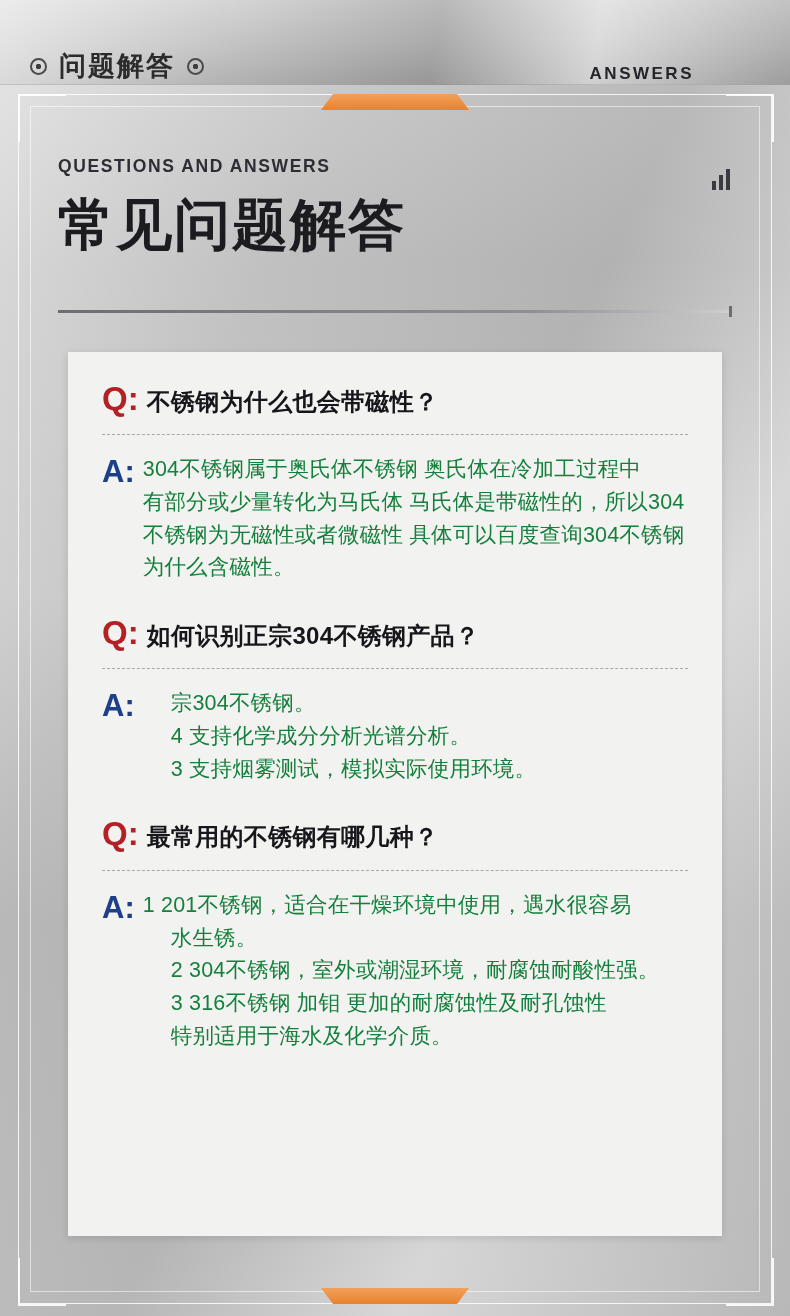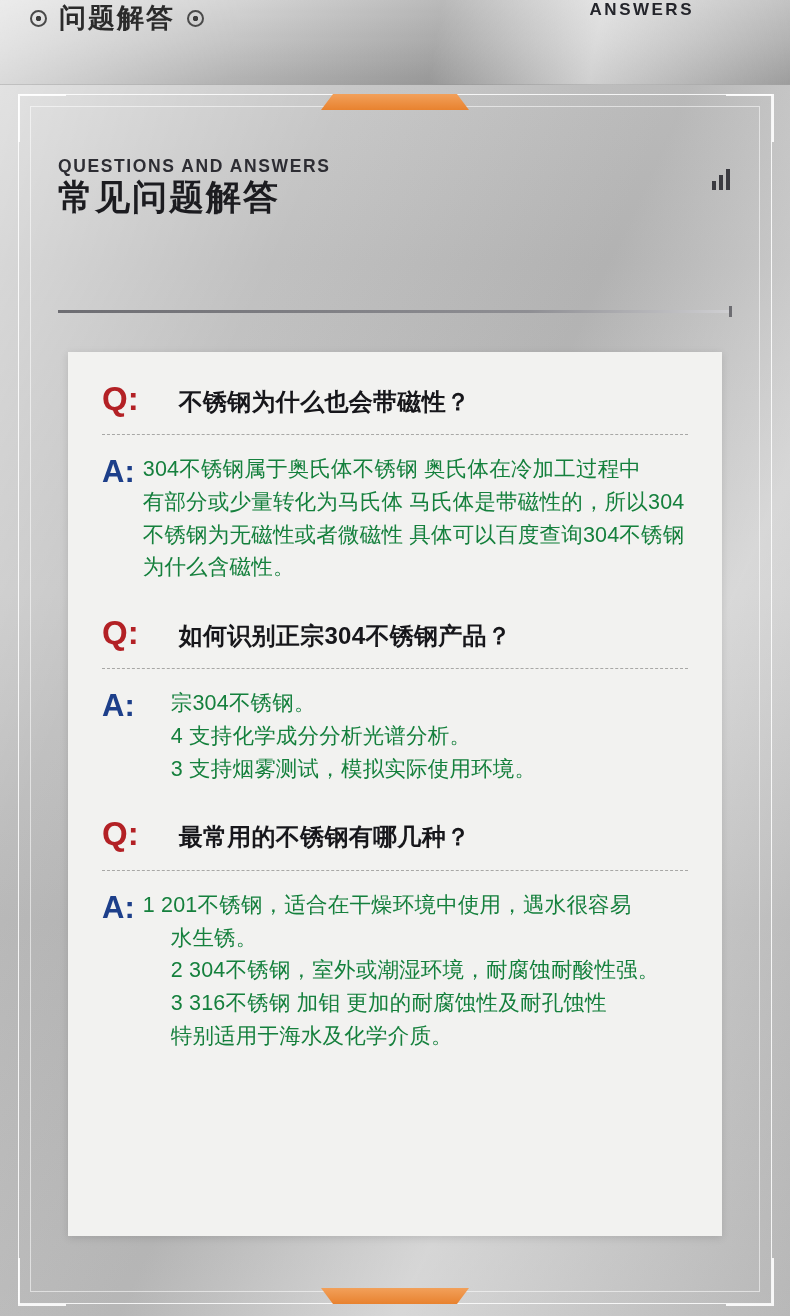--- a/index.html
+++ b/index.html
@@ -33,21 +33,21 @@
       linear-gradient(100deg, rgba(255,255,255,0.6) 0%, rgba(255,255,255,0.1) 30%, rgba(0,0,0,0.10) 55%, rgba(255,255,255,0.45) 75%, rgba(0,0,0,0.07) 100%),
       linear-gradient(180deg, #cfcfcf 0%, #bcbcbc 55%, #a9a9a9 100%);
     border-bottom: 1px solid rgba(0,0,0,0.18);
   }
   .topbar-inner {
     position: absolute;
     left: 30px; top: 0;
     right: 28px;
     height: 84px;
     display: flex;
-    align-items: flex-start;
+    align-items: flex-end;
   }
   .tb-title-wrap {
     display: flex;
     align-items: center;
     gap: 12px;
   }
   .tb-dot {
     width: 13px; height: 13px;
     border-radius: 50%;
     border: 2px solid #4a4a4a;
@@ -114,21 +114,22 @@
     left: 58px; top: 156px;
     width: 672px;
   }
   .eyebrow {
     font-size: 17.5px;
     font-weight: 700;
     letter-spacing: 1.6px;
     color: #2d2d33;
   }
   .bigtitle {
-    font-size: 35px;
+    margin-top: 16px;
+    font-size: 56px;
     font-weight: 700;
     color: #1c1c20;
     letter-spacing: 2px;
     line-height: 1.15;
   }
   .bars {
     position: absolute;
     right: 0; top: 12px;
     display: flex;
     align-items: flex-end;
@@ -179,21 +180,20 @@
     color: #b32125;
     line-height: 1;
     flex: none;
   }
   .q-text {
     font-size: 24px;
     font-weight: 700;
     color: #17171b;
     line-height: 1.35;
     letter-spacing: 0.3px;
-    margin-left: 32px;
   }
 
   .dash {
     margin: 16px 0 18px 0;
     height: 0;
     border-top: 1.5px dashed #a8a8a6;
   }
 
   .a-row {
     display: flex;

